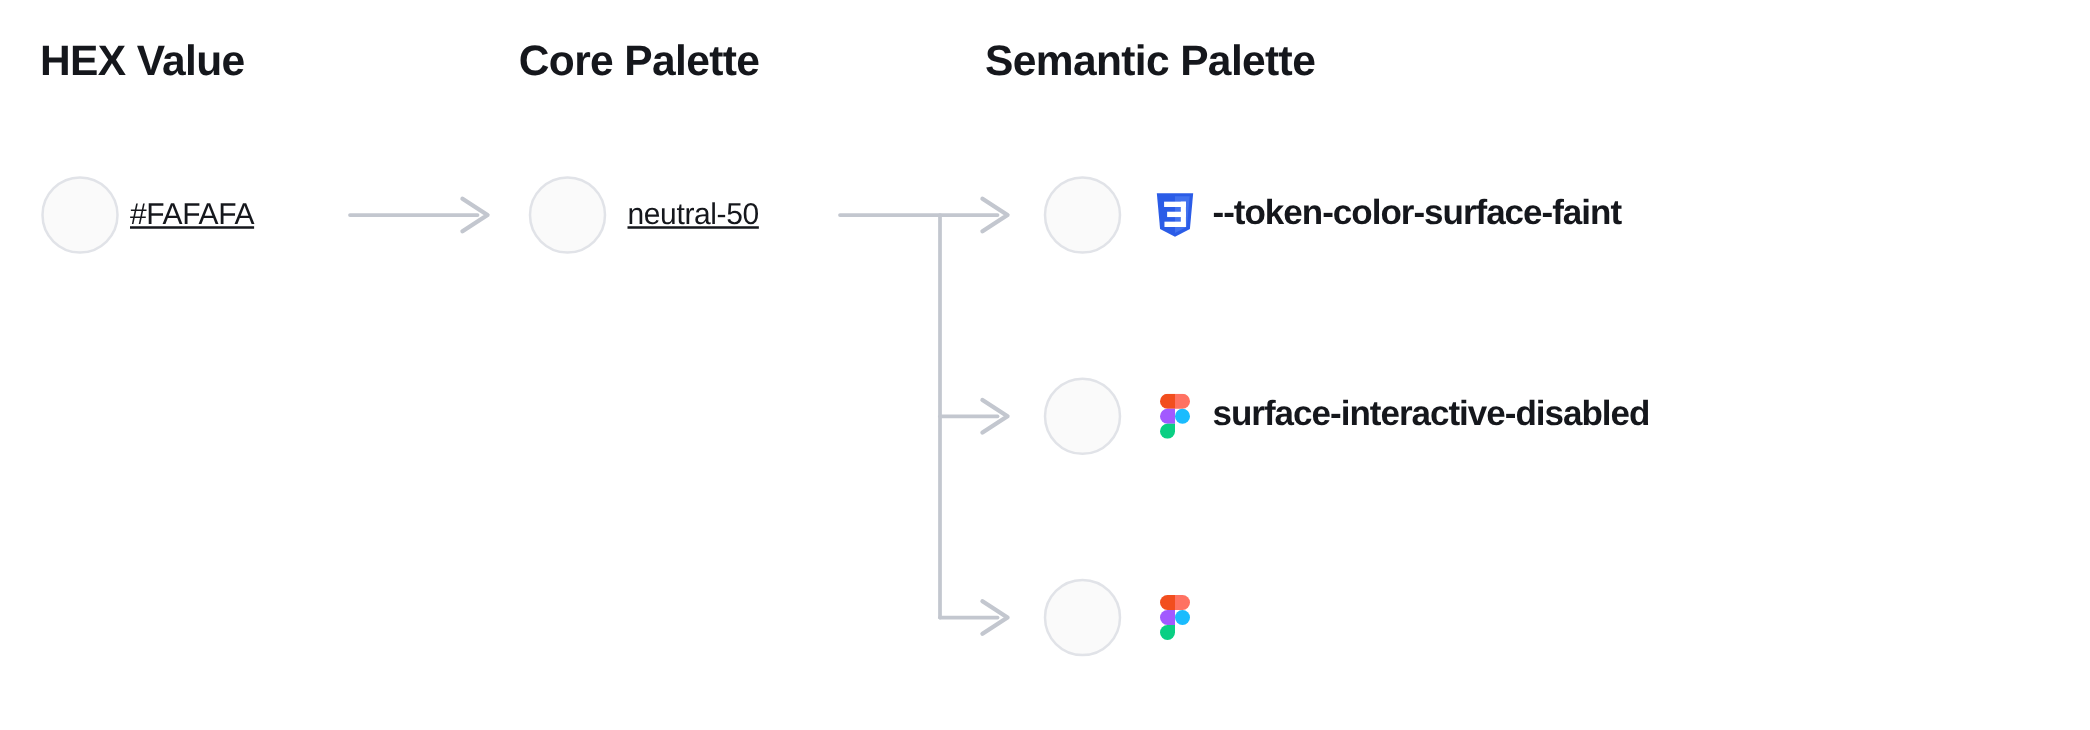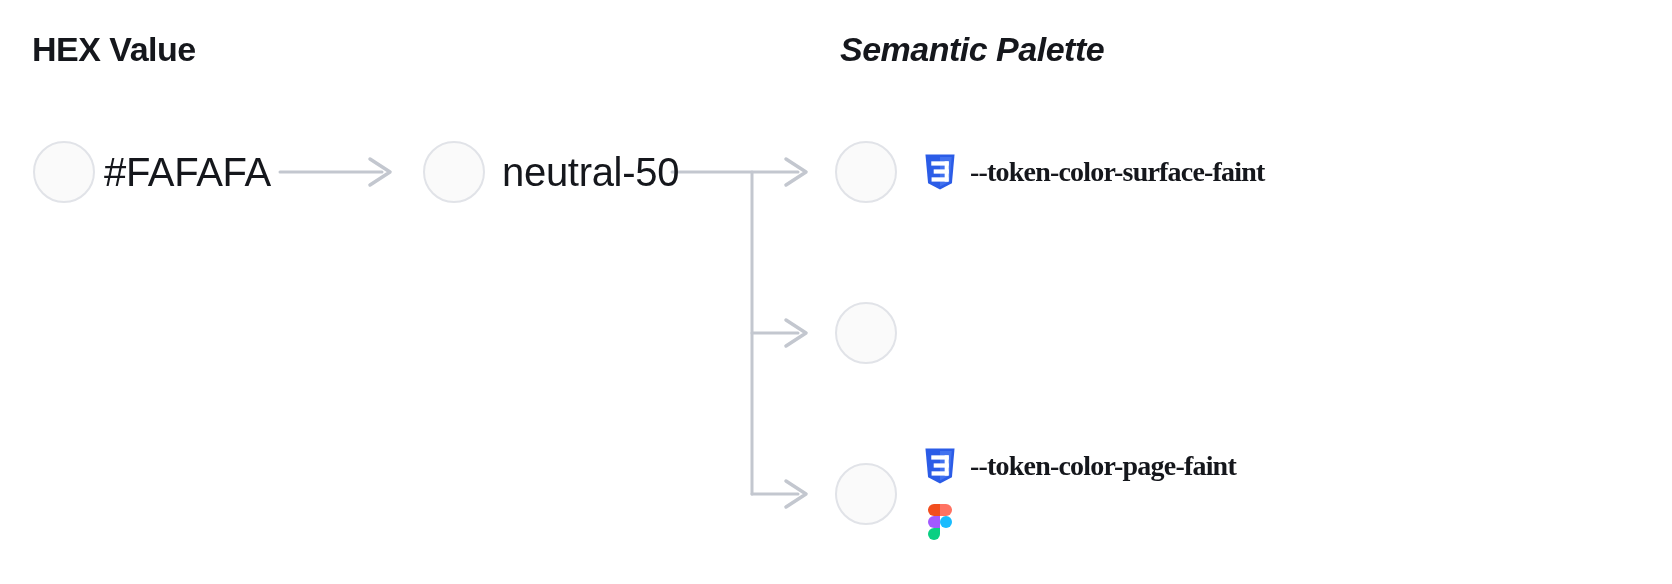--- a/index.html
+++ b/index.html
@@ -26,65 +26,64 @@
   .col-header {
     position: absolute;
     top: 30px;
     font-size: 34px;
     font-weight: 700;
     letter-spacing: -0.5px;
     white-space: nowrap;
   }
   .hdr-hex { left: 32px; }
   .hdr-core { left: 415px; }
-  .hdr-semantic { left: 840px; font-style: italic; }
+  .hdr-semantic { left: 788px; }
 
   .swatch {
     position: absolute;
     width: 62px;
     height: 62px;
     border-radius: 50%;
     background: var(--swatch_fill, #fafafa);
     border: 2px solid var(--swatch_border, #e1e3e8);
     box-sizing: border-box;
   }
   .sw-hex  { left: 33px;  top: 141px; }
   .sw-core { left: 423px; top: 141px; }
   .sw-sem1 { left: 835px; top: 141px; }
   .sw-sem2 { left: 835px; top: 302px; }
   .sw-sem3 { left: 835px; top: 463px; }
 
   .plain-label {
     position: absolute;
-    font-size: 40px;
+    font-size: 24px;
     font-weight: 400;
     letter-spacing: -0.3px;
     white-space: nowrap;
     transform: translateY(-50%);
+    text-decoration: underline;
   }
   .lbl-hex  { left: 104px; top: 172px; }
   .lbl-core { left: 502px; top: 172px; }
 
   .token-block {
     position: absolute;
     left: 924px;
     display: flex;
     flex-direction: column;
     gap: 20px;
     transform: translateY(-50%);
   }
   .tb-1 { top: 172px; }
   .tb-2 { top: 333px; }
   .tb-3 { top: 494px; }
 
   .token-line {
     display: flex;
-    align-items: center;
     gap: 14px;
-    font-family: Liberation Serif, serif;
   }
   .icon-box {
     width: 32px;
     height: 36px;
     display: flex;
     align-items: center;
     justify-content: center;
     flex: 0 0 auto;
   }
   .token-label {
@@ -109,20 +108,21 @@
       <path stroke-width="3.5" d="M786 159 L806 172 L786 185"></path>
       <path d="M752 172 V494"></path>
       <path d="M752 333 H798"></path>
       <path stroke-width="3.5" d="M786 320 L806 333 L786 346"></path>
       <path d="M752 494 H798"></path>
       <path stroke-width="3.5" d="M786 481 L806 494 L786 507"></path>
     </g>
   </svg>
 
   <div class="col-header hdr-hex">HEX Value</div>
+  <div class="col-header hdr-core">Core Palette</div>
   <div class="col-header hdr-semantic">Semantic Palette</div>
 
   <div class="swatch sw-hex"></div>
   <div class="plain-label lbl-hex">#FAFAFA</div>
 
   <div class="swatch sw-core"></div>
   <div class="plain-label lbl-core">neutral-50</div>
 
   <div class="swatch sw-sem1"></div>
   <div class="swatch sw-sem2"></div>
@@ -140,38 +140,35 @@
             <rect x="7.8" y="24" width="17.4" height="4.4"></rect>
             <rect x="21.3" y="7.5" width="4.2" height="20.9"></rect>
           </g>
         </svg>
       </span>
       <span class="token-label">--token-color-surface-faint</span>
     </div>
   </div>
 
   <div class="token-block tb-2">
+    <div class="token-line">
+      <span class="icon-box">
+        <svg width="24" height="36" viewBox="0 0 200 300">
+          <path fill="var(--figma_orange, #f24e1e)" d="M100 0 H50 a50 50 0 0 0 0 100 h50 Z"></path>
+          <path fill="var(--figma_salmon, #ff7262)" d="M100 0 h50 a50 50 0 0 1 0 100 h-50 Z"></path>
+          <path fill="var(--figma_purple, #a259ff)" d="M100 100 H50 a50 50 0 0 0 0 100 h50 Z"></path>
+          <circle fill="var(--figma_blue, #1abcfe)" cx="150" cy="150" r="50"></circle>
+          <path fill="var(--figma_green, #0acf83)" d="M50 200 h50 v50 a50 50 0 1 1 -50 -50 Z"></path>
+        </svg>
+      </span>
+      <span class="token-label">surface-interactive-disabled</span>
+    </div>
   </div>
 
   <div class="token-block tb-3">
-    <div class="token-line">
-      <span class="icon-box">
-        <svg width="32" height="36" viewBox="0 0 33 37">
-          <path fill="var(--css_blue, #2b5ce7)" d="M1.5 0.5 h30 L28.8 30 16.5 36.5 4.2 30 Z"></path>
-          <path fill="var(--css_blue_light, #4272ef)" d="M16.5 3 v30.4 l9.8 -5.2 L28.6 3 Z"></path>
-          <g fill="#ffffff">
-            <rect x="7.5" y="7.5" width="18" height="4.4"></rect>
-            <rect x="10" y="15.8" width="15.5" height="4.4"></rect>
-            <rect x="7.8" y="24" width="17.4" height="4.4"></rect>
-            <rect x="21.3" y="7.5" width="4.2" height="20.9"></rect>
-          </g>
-        </svg>
-      </span>
-      <span class="token-label">--token-color-page-faint</span>
-    </div>
     <div class="token-line">
       <span class="icon-box">
         <svg width="24" height="36" viewBox="0 0 200 300">
           <path fill="var(--figma_orange, #f24e1e)" d="M100 0 H50 a50 50 0 0 0 0 100 h50 Z"></path>
           <path fill="var(--figma_salmon, #ff7262)" d="M100 0 h50 a50 50 0 0 1 0 100 h-50 Z"></path>
           <path fill="var(--figma_purple, #a259ff)" d="M100 100 H50 a50 50 0 0 0 0 100 h50 Z"></path>
           <circle fill="var(--figma_blue, #1abcfe)" cx="150" cy="150" r="50"></circle>
           <path fill="var(--figma_green, #0acf83)" d="M50 200 h50 v50 a50 50 0 1 1 -50 -50 Z"></path>
         </svg>
       </span>

